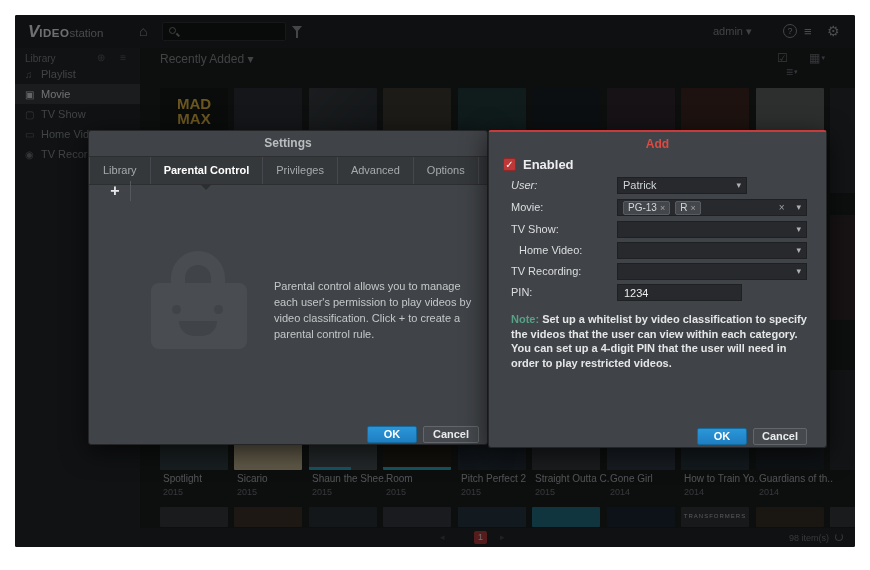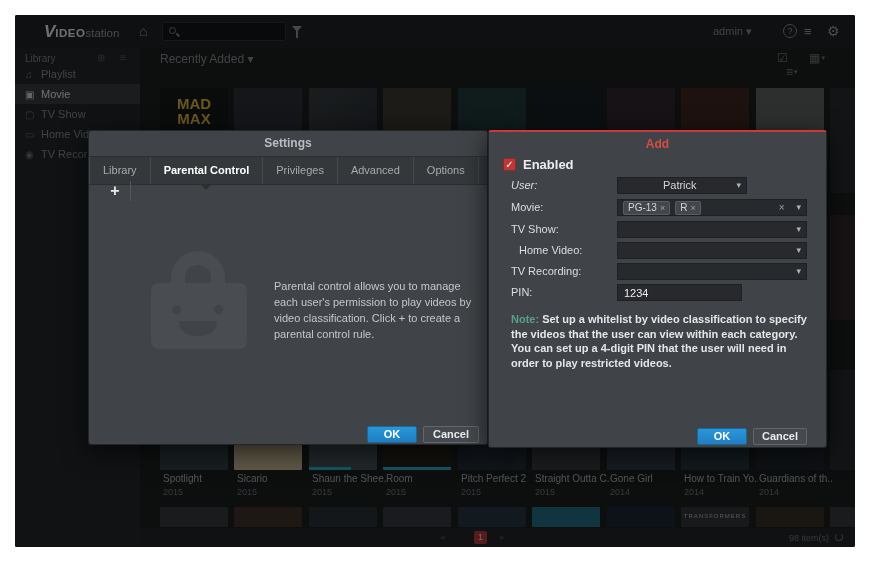--- a/index.html
+++ b/index.html
@@ -2,21 +2,21 @@
 <html><head>
 <meta charset="utf-8">
 <style>
   * { margin:0; padding:0; box-sizing:border-box; }
   body { font-family:"Liberation Sans", sans-serif; background:#fff; }
   .stage { position:relative; width:870px; height:570px; background:#ffffff; overflow:hidden; }
   .app { position:absolute; left:15px; top:15px; width:840px; height:532px; background:#17181a; border-radius:2px; overflow:hidden; }
 
   
   .topbar { position:absolute; left:0; top:0; width:840px; height:33px; background:#1b1c1e; }
-  .logo { position:absolute; left:13px; top:7px; color:#e9eaeb;margin-left:16px; }
+  .logo { position:absolute; left:13px; top:7px; color:#e9eaeb; }
   .logo .v { font-size:17px; font-weight:bold; font-style:italic; }
   .logo .ideo { font-size:11.5px; font-weight:bold; letter-spacing:.5px; }
   .logo .station { font-size:11.5px; color:#96999c; }
   .icon-home { position:absolute; left:124px; top:8px; font-size:14px; color:#9a9da0; }
   .searchbox { position:absolute; left:147px; top:7px; width:124px; height:19px; background:#0f1011; border:1px solid #2b2d2f; border-radius:2px; }
   .mag { position:absolute; left:6px; top:4px; width:7px; height:7px; border:1.5px solid #7e8184; border-radius:50%; }
   .mag::after { content:""; position:absolute; left:6px; top:6px; width:4px; height:1.5px; background:#7e8184; transform:rotate(45deg); }
   .funnel { position:absolute; left:277px; top:11px; width:0; height:0; border-left:5px solid transparent; border-right:5px solid transparent; border-top:6px solid #8e9194; }
   .funnel::after { content:""; position:absolute; left:-1px; top:-1px; width:2px; height:7px; background:#8e9194; }
   .admin { position:absolute; left:698px; top:10px; font-size:11px; color:#85888b; }
@@ -90,21 +90,21 @@
   .dlg-add .btn-ok { left:208px; top:296px; width:50px; }
   .dlg-add .btn-cancel { left:264px; top:296px; width:54px; }
 
   .chk { position:absolute; left:14px; top:26px; width:13px; height:13px; background:#bf3838; border:1px solid #8e2a2a; border-radius:2px; color:#fff; font-size:10px; line-height:12px; text-align:center; }
   .chk-label { position:absolute; left:34px; top:25px; font-size:13px; font-weight:bold; color:#ecedee; }
 
   .frow-label { position:absolute; left:22px; font-size:11px; color:#dcdee0; line-height:17px; }
   .ctrl { position:absolute; left:128px; height:17px; background:#27292c; border:1px solid #1e2022; color:#d2d5d7; font-size:11px; line-height:15px; }
   .sel { padding:0 5px; }
   .sel .arrow { float:right; color:#aeb1b4; font-size:9px; }
-  .w-user { width:130px;text-align:center; } .w-full { width:190px; } .w-pin { width:125px; }
+  .w-user { width:130px; } .w-full { width:190px; } .w-pin { width:125px; }
   .multibox { display:flex; align-items:center; padding:0 5px; gap:5px; }
   .tag { background:#43474b; border:1px solid #595d61; border-radius:2px; font-size:10px; color:#d4d7d9; padding:0 4px; line-height:12px; white-space:nowrap; }
   .tag .x { color:#9ea1a4; margin-left:3px; font-size:9px; }
   .clear-x { margin-left:auto; color:#9ea1a4; font-size:10px; }
   .multibox .arrow { color:#aeb1b4; font-size:9px; margin-left:7px; }
   .pin-input { padding:0 6px; color:#eceeef; font-family:"Liberation Sans", sans-serif; outline:none; }
   .note { position:absolute; left:22px; top:180px; width:298px; font-size:11px; font-weight:bold; line-height:14.5px; color:#e4e6e7; }
   .note .ngreen { color:#58a186; }
 
   

